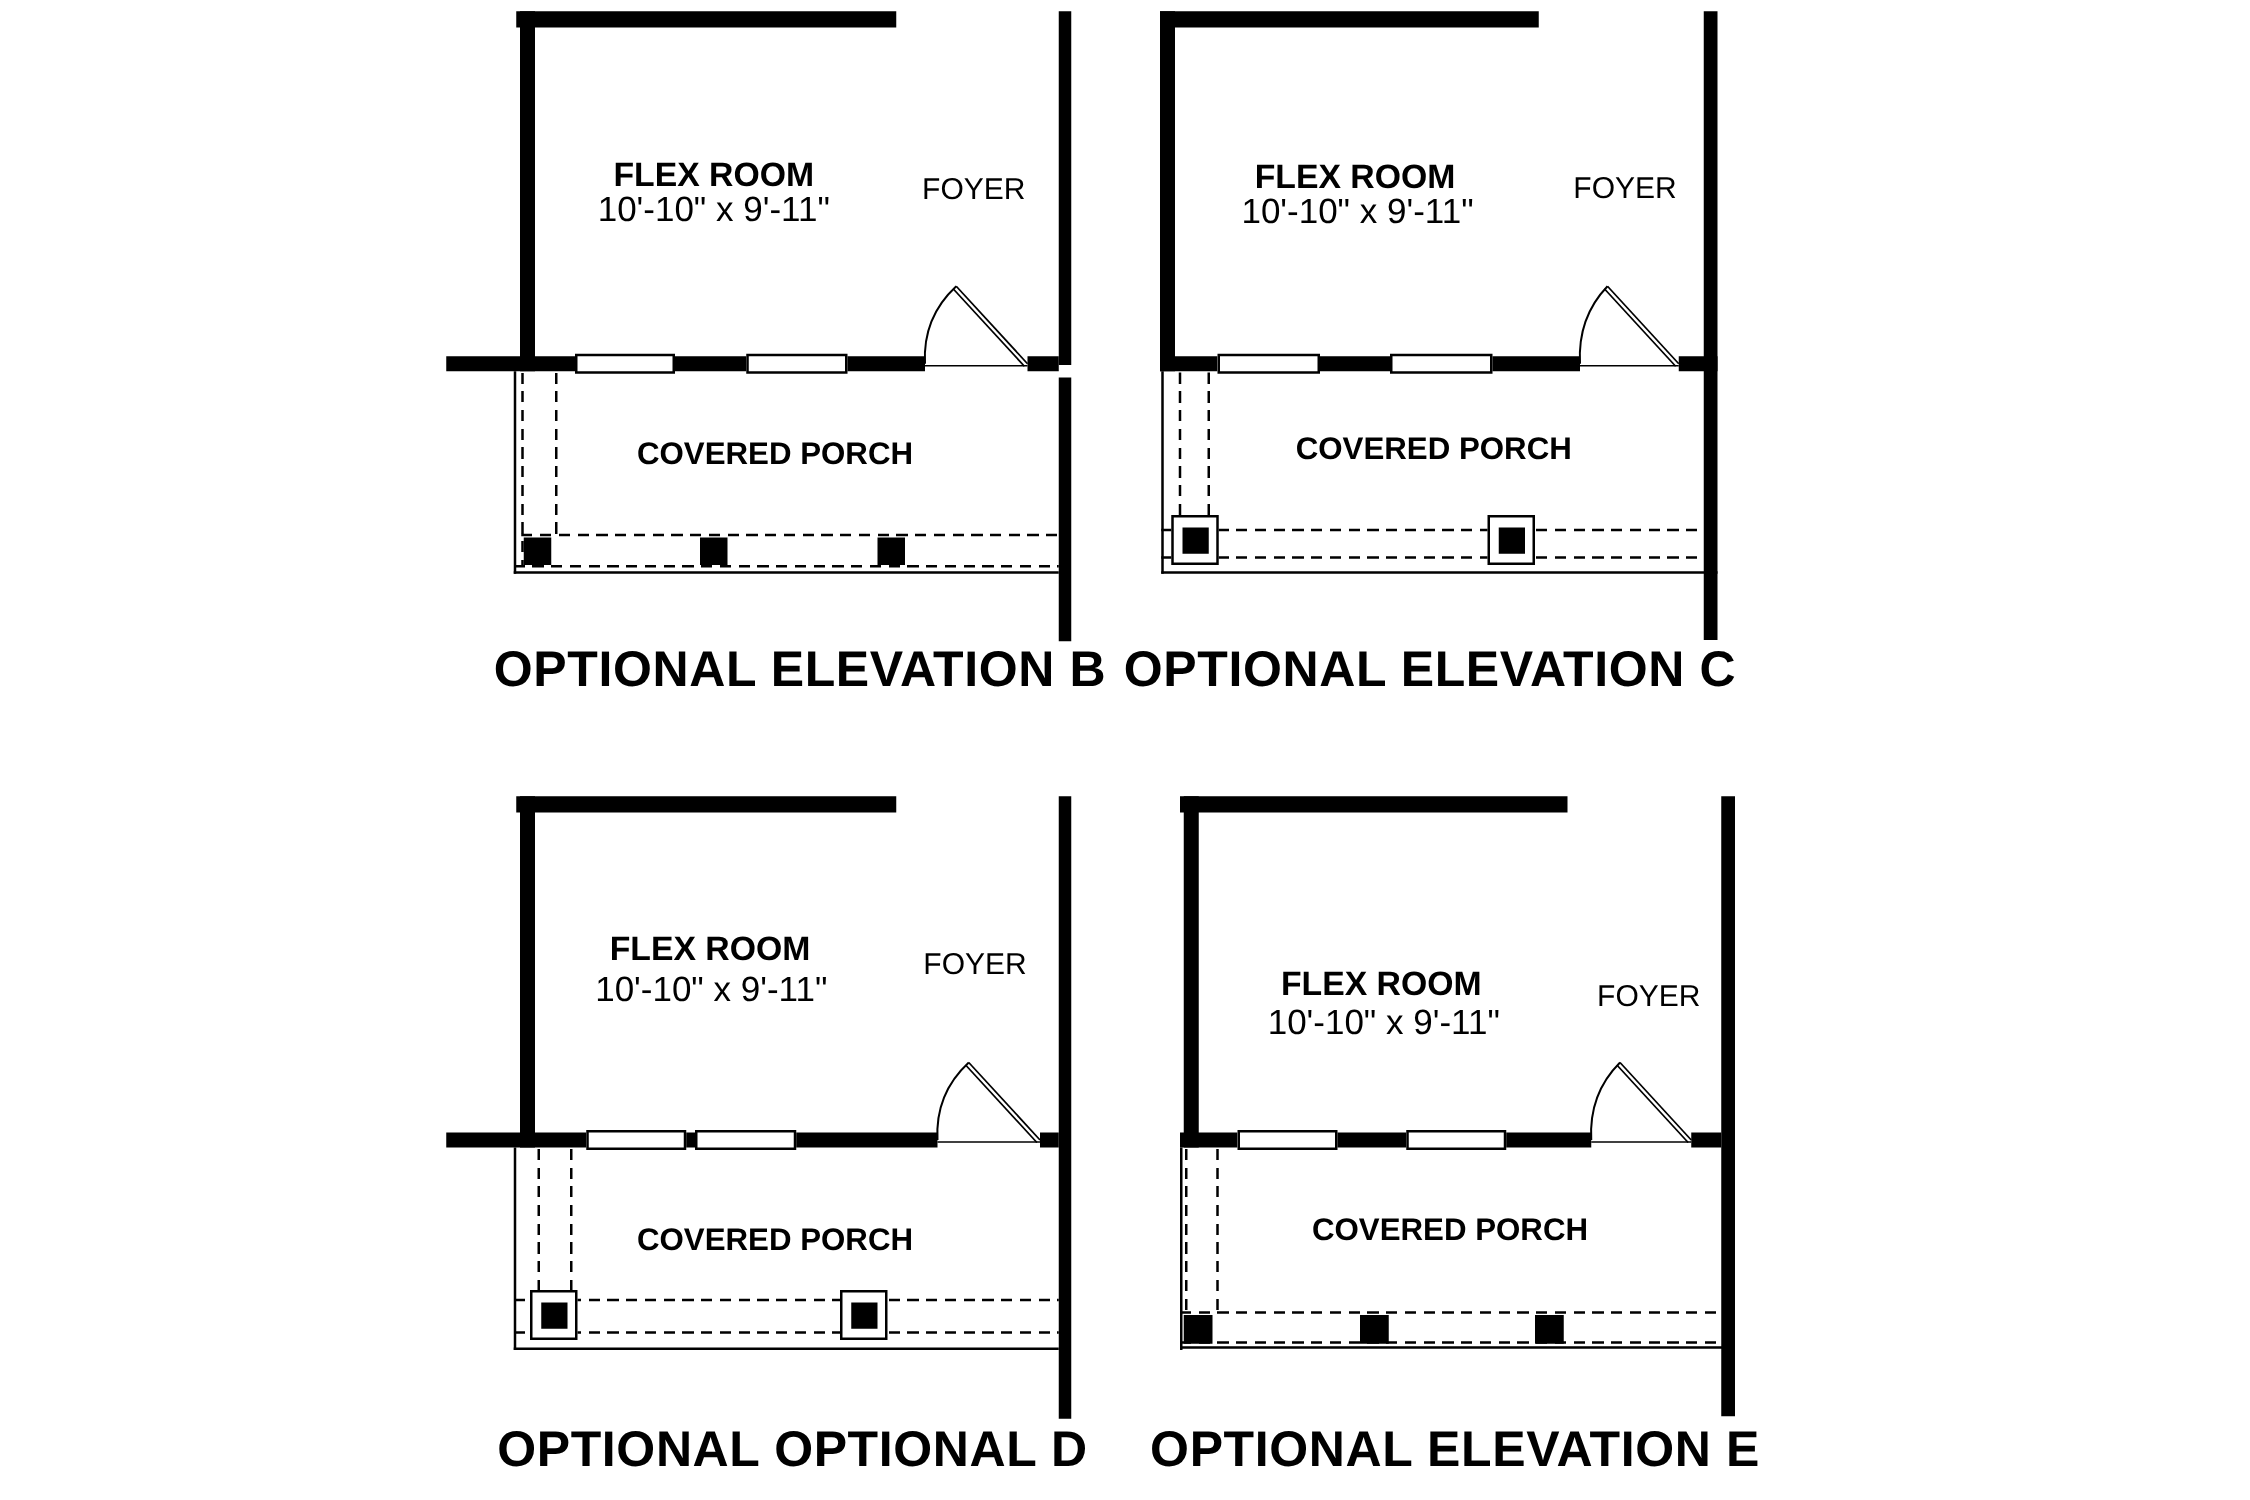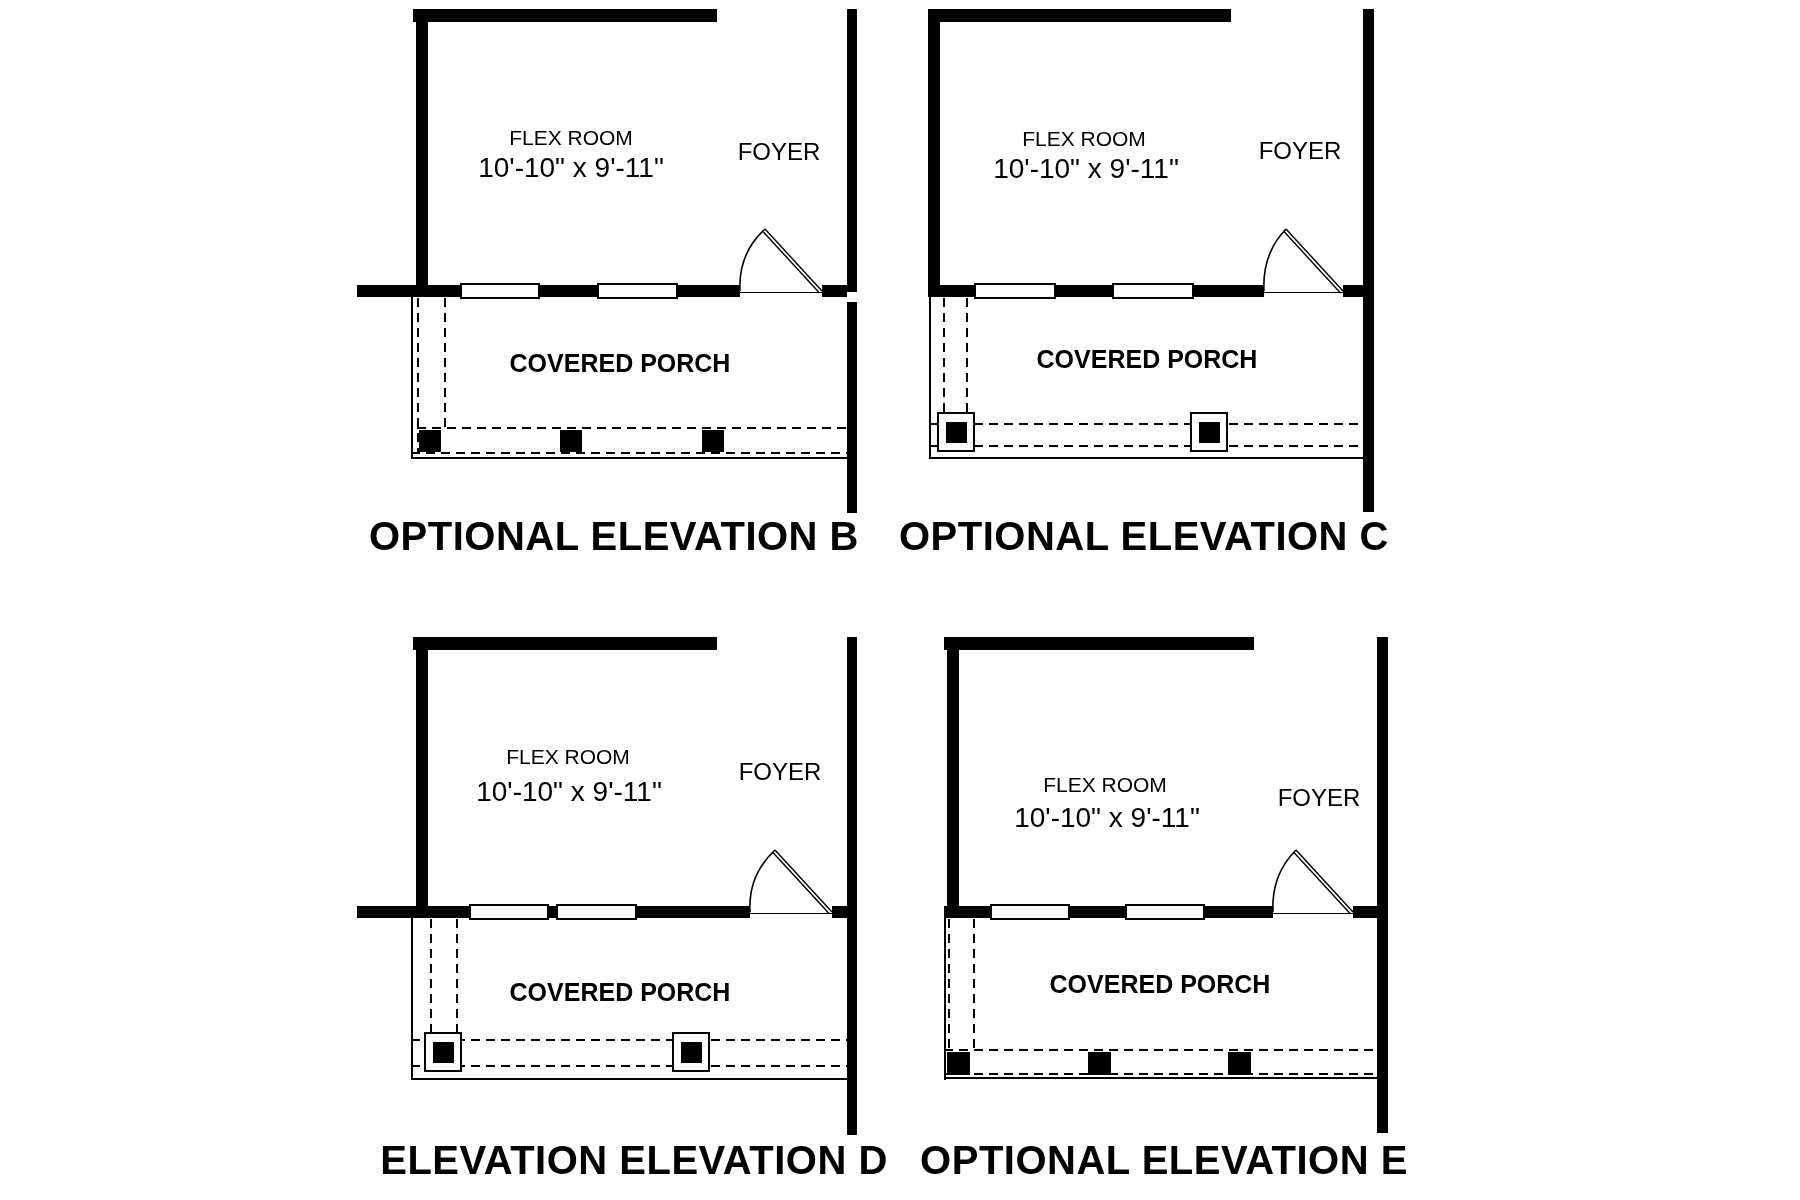--- a/index.html
+++ b/index.html
@@ -8,21 +8,21 @@
   .wall{position:absolute;background:#000;}
   .thin{position:absolute;background:#000;}
   .win{position:absolute;background:#fff;border:2px solid #000;box-sizing:border-box;}
   .dh{position:absolute;height:2px;
       background:repeating-linear-gradient(to right,#000 0 9px,transparent 9px 15px);}
   .dv{position:absolute;width:2px;
       background:repeating-linear-gradient(to bottom,#000 0 9px,transparent 9px 15px);}
   .post{position:absolute;background:#000;}
   .pbox{position:absolute;background:#fff;border:2px solid #000;box-sizing:border-box;}
   .lbl{position:absolute;transform:translateX(-50%);white-space:nowrap;text-align:center;line-height:1.1;}
-  .room-name{font-weight:400;font-size:21px;}
+  .room-name{font-weight:700;font-size:27px;}
   .room-dims{font-weight:400;font-size:28px;}
   .foyer-lbl{font-weight:400;font-size:24px;}
   .porch-lbl{font-weight:700;font-size:25px;}
   .caption{font-weight:700;font-size:40px;letter-spacing:0.5px;}
   svg.door{position:absolute;overflow:visible;}
 </style>
 </head>
 <body>
 
 <div>
@@ -54,21 +54,21 @@
   <div class="dh" style="left:411px;top:452px;width:436px"></div>
 
   <div class="post" style="left:419px;top:430px;width:22px;height:22px"></div>
   <div class="post" style="left:560px;top:430px;width:22px;height:22px"></div>
   <div class="post" style="left:702px;top:430px;width:22px;height:22px"></div>
 
   <div class="lbl room-name" style="left:571px;top:126px">FLEX ROOM</div>
   <div class="lbl room-dims" style="left:571px;top:153px">10'-10" x 9'-11"</div>
   <div class="lbl foyer-lbl" style="left:779px;top:139px">FOYER</div>
   <div class="lbl porch-lbl" style="left:620px;top:350px">COVERED PORCH</div>
-  <div class="lbl caption" style="left:614px;top:514px">OPTIONAL ELEVATION B</div>
+  <div class="lbl caption" style="left:640px;top:514px">OPTIONAL ELEVATION B</div>
 </div>
 
 <div>
   <div class="wall" style="left:928px;top:9px;width:303px;height:13px"></div>
   <div class="wall" style="left:928px;top:9px;width:12px;height:288px"></div>
 
   <div class="wall" style="left:928px;top:285px;width:46px;height:12px"></div>
   <div class="win" style="left:974px;top:283px;width:82px;height:16px"></div>
   <div class="wall" style="left:1056px;top:285px;width:56px;height:12px"></div>
   <div class="win" style="left:1112px;top:283px;width:82px;height:16px"></div>
@@ -132,21 +132,21 @@
 
   <div class="pbox" style="left:424px;top:1032px;width:38px;height:40px"></div>
   <div class="post" style="left:433px;top:1042px;width:21px;height:21px"></div>
   <div class="pbox" style="left:672px;top:1032px;width:38px;height:40px"></div>
   <div class="post" style="left:681px;top:1042px;width:21px;height:21px"></div>
 
   <div class="lbl room-name" style="left:568px;top:745px">FLEX ROOM</div>
   <div class="lbl room-dims" style="left:569px;top:777px">10'-10" x 9'-11"</div>
   <div class="lbl foyer-lbl" style="left:780px;top:759px">FOYER</div>
   <div class="lbl porch-lbl" style="left:620px;top:979px">COVERED PORCH</div>
-  <div class="lbl caption" style="left:634px;top:1138px">ELEVATION ELEVATION D</div>
+  <div class="lbl caption" style="left:634px;top:1138px">OPTIONAL OPTIONAL D</div>
 </div>
 
 <div>
   <div class="wall" style="left:944px;top:637px;width:310px;height:13px"></div>
   <div class="wall" style="left:947px;top:637px;width:12px;height:281px"></div>
 
   <div class="wall" style="left:944px;top:906px;width:46px;height:12px"></div>
   <div class="win" style="left:990px;top:904px;width:80px;height:16px"></div>
   <div class="wall" style="left:1070px;top:906px;width:55px;height:12px"></div>
   <div class="win" style="left:1125px;top:904px;width:80px;height:16px"></div>

